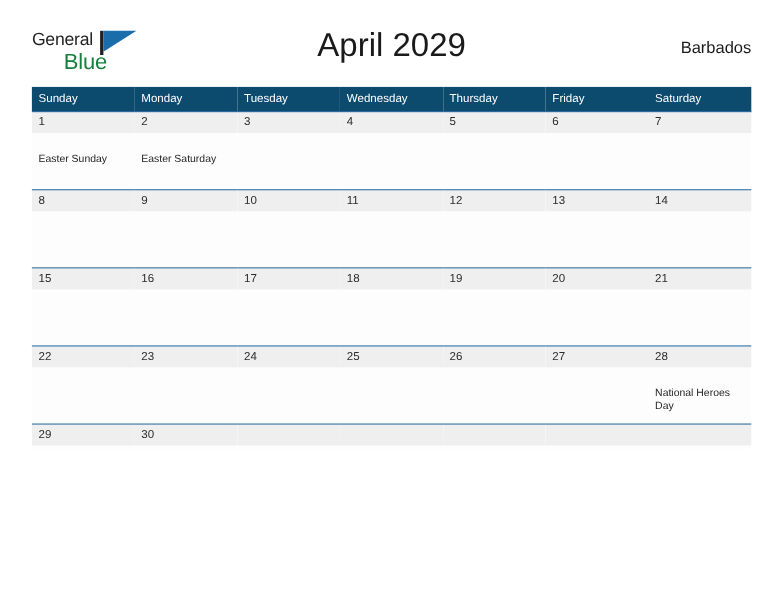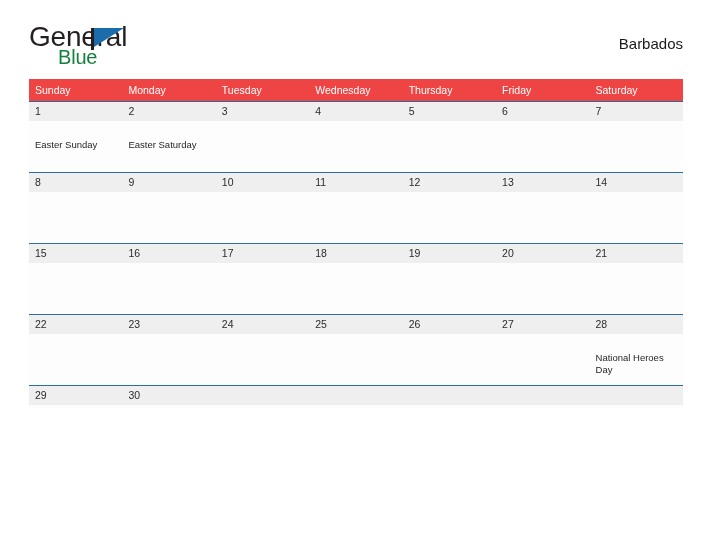--- a/index.html
+++ b/index.html
@@ -32,21 +32,21 @@
     position: absolute;
     left: 0;
     top: 4px;
     width: 110px;
     height: 46px;
   }
   .logo-general {
     position: absolute;
     left: 0;
     top: 0;
-    font-size: 28px;
+    font-size: 16px;
     color: #231f20;
     letter-spacing: -0.2px;
     line-height: 22px;
     white-space: nowrap;
   }
   .logo-blue {
     position: absolute;
     left: 29px;
     top: 20px;
     font-size: 20px;
@@ -107,21 +107,21 @@
     margin: 1px 29px 0 29px;
   }
 
   table.calendar {
     width: 654px;
     border-collapse: collapse;
     table-layout: fixed;
   }
 
   table.calendar th {
-    background: #ef4444;
+    background: #0c4a6e;
     color: #ffffff;
     font-size: 10.5px;
     font-weight: normal;
     text-align: left;
     padding: 5px 0 5px 6px;
     height: 12px;
     border: none;
   }
 
   table.calendar td {
@@ -169,20 +169,21 @@
 
     <div class="logo">
       <span class="logo-general">General</span>
       <span class="logo-blue">Blue</span>
       <span class="logo-flag">
         <span class="logo-pole"></span>
         <span class="logo-tri"></span>
       </span>
     </div>
 
+    <div class="cal-title">April 2029</div>
 
     <div class="cal-country">Barbados</div>
 
   </div>
 
   <div class="cal-wrap">
     <table class="calendar">
       <thead>
         <tr>
           <th>Sunday</th>

